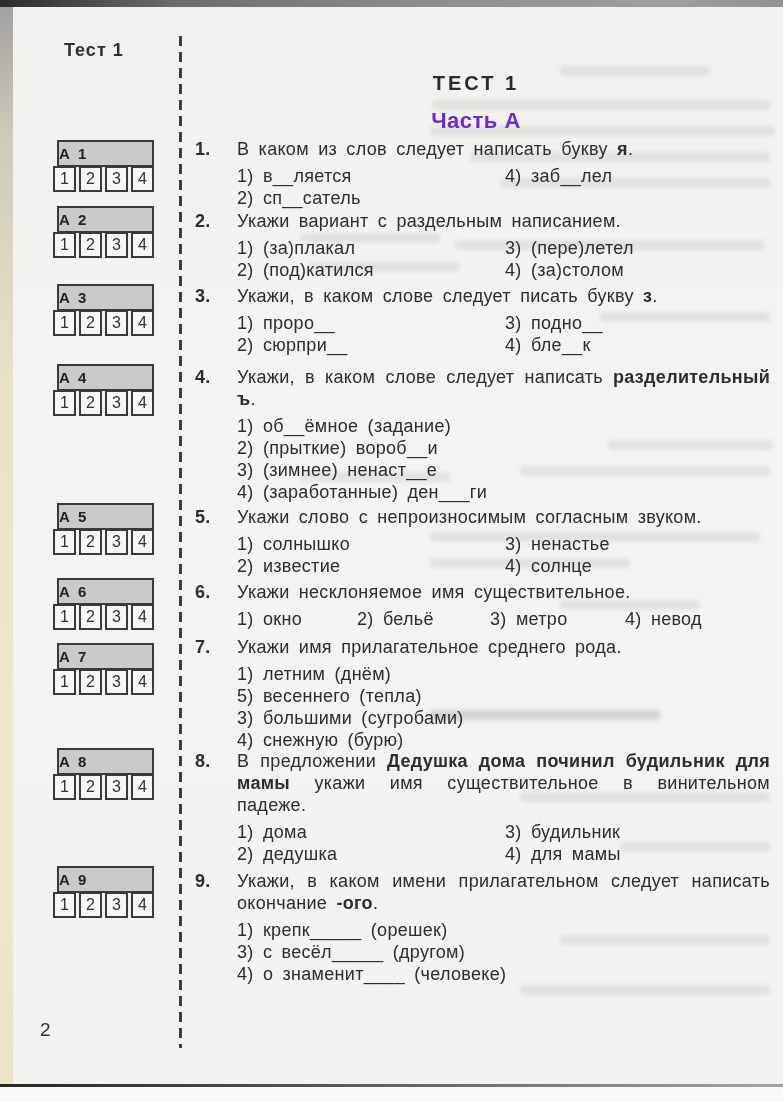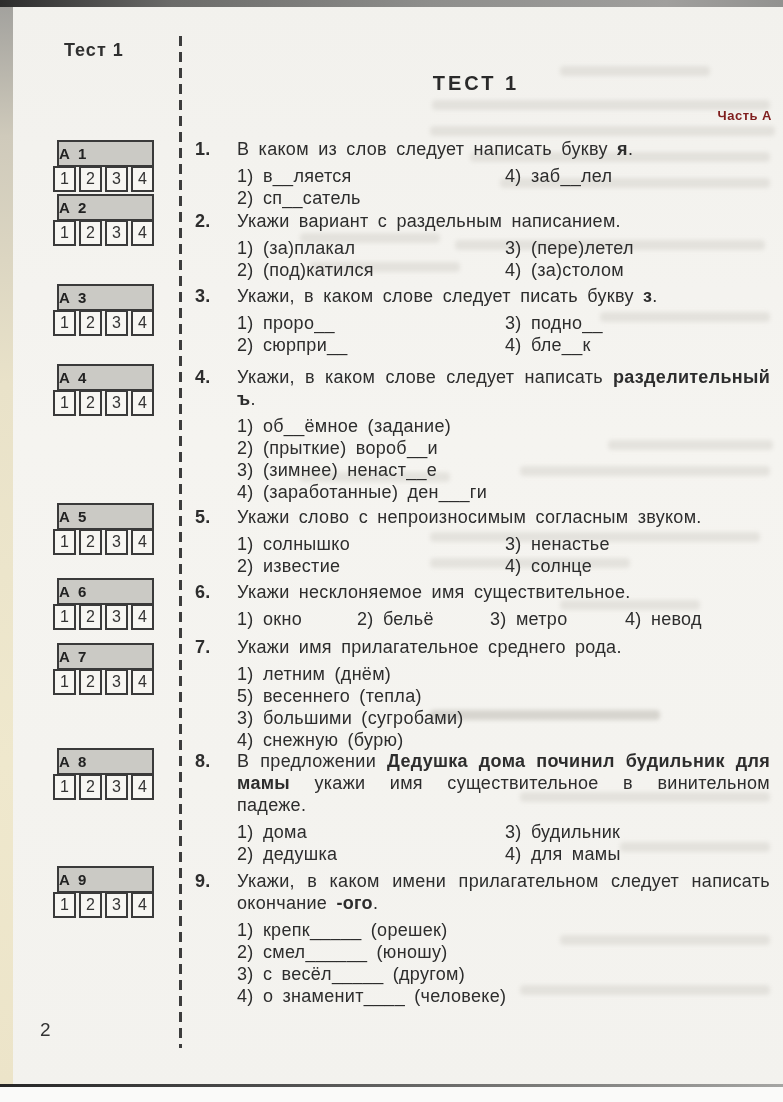--- a/index.html
+++ b/index.html
@@ -18,22 +18,22 @@
   .scan-below{position:absolute;top:1087px;left:0;width:783px;height:15px;background:#fafaf9}
 
   .corner-label{position:absolute;top:40px;left:64px;font-size:18px;font-weight:bold;letter-spacing:1px;color:#303030}
   .page-number{position:absolute;top:1019px;left:40px;font-size:19px;color:#333}
 
   .divider{position:absolute;left:179px;top:36px;width:3px;height:1012px;
     background:repeating-linear-gradient(180deg,#3d3d3d 0 10px,transparent 10px 16px)}
 
   .main-title{position:absolute;left:180px;top:72px;width:592px;text-align:center;
     font-size:20px;font-weight:bold;letter-spacing:3px;color:#2a2a2a}
-  .sub-title{position:absolute;left:180px;top:108px;width:592px;text-align:right;
-    font-size:13px;font-weight:bold;letter-spacing:.5px;color:#7f1d1d}
+  .sub-title{position:absolute;left:180px;top:108px;width:592px;text-align:center;
+    font-size:22px;font-weight:bold;letter-spacing:.5px;color:#6d28d9}
 
   
   .ansblock{position:absolute;left:53px;width:101px}
   .anshead{margin-left:4px;height:23px;line-height:23px;background:#cbcac5;
     border:2px solid #3a3a3a;text-align:left;font-size:15px;font-weight:bold;
     letter-spacing:2px;color:#222}
   .anscells{display:flex;gap:3px;margin-top:-1px}
   .anscell{width:19px;height:22px;line-height:22px;background:#f7f6f2;
     border:2px solid #3a3a3a;text-align:center;font-size:16px;color:#333}
 
@@ -92,21 +92,21 @@
 <div>
     <div class="ansblock" style="top: 140px;">
       <div class="anshead">А 1</div>
       <div class="anscells">
         <div class="anscell">1</div>
         <div class="anscell">2</div>
         <div class="anscell">3</div>
         <div class="anscell">4</div>
       </div>
     </div>
-    <div class="ansblock" style="top: 194px;">
+    <div class="ansblock" style="top: 206px;">
       <div class="anshead">А 2</div>
       <div class="anscells">
         <div class="anscell">1</div>
         <div class="anscell">2</div>
         <div class="anscell">3</div>
         <div class="anscell">4</div>
       </div>
     </div>
     <div class="ansblock" style="top: 284px;">
       <div class="anshead">А 3</div>
@@ -268,18 +268,17 @@
         <div class="opt">4) для мамы</div>
       </div>
     </div>
     <div class="question" style="top: 870px;">
       <div class="qrow">
         <span class="qnum">9.</span>
         <div class="qtext"><span>Укажи, в каком имени прилагательном следует написать окончание </span><b>-ого</b><span>.</span></div>
       </div>
       <div class="opts list">
         <div class="opt">1) крепк_____ (орешек)</div>
-        <div class="opt">2) смел______ (юношу)</div>
         <div class="opt">3) с весёл_____ (другом)</div>
         <div class="opt">4) о знаменит____ (человеке)</div>
       </div>
     </div>
   </div>
 
 </body></html>

